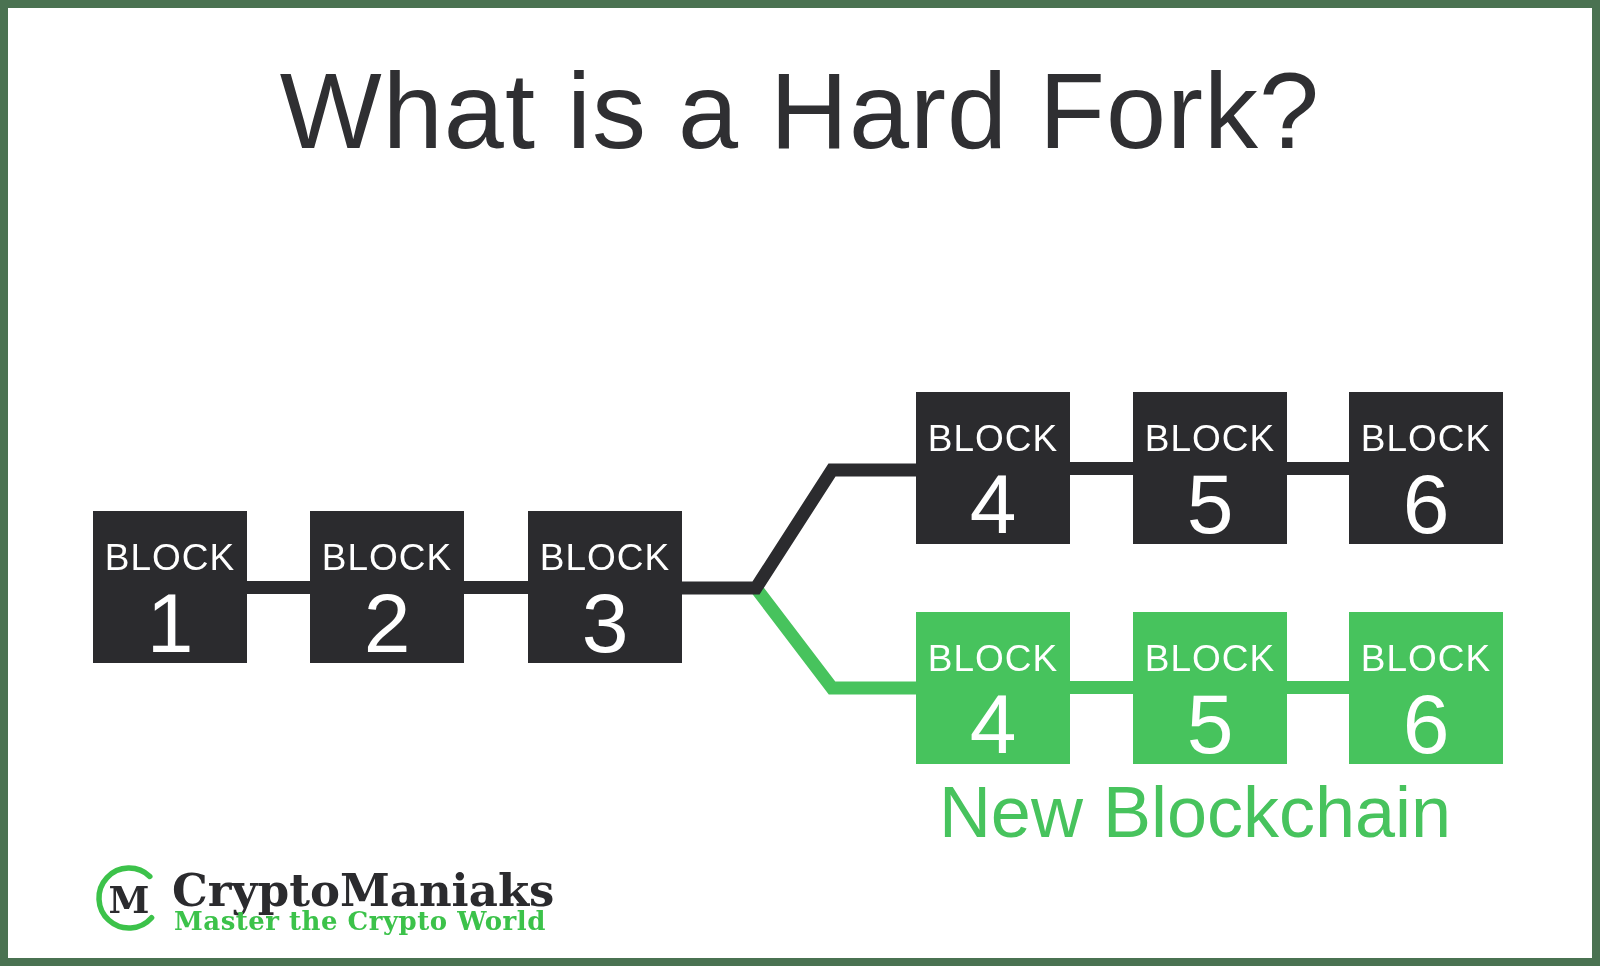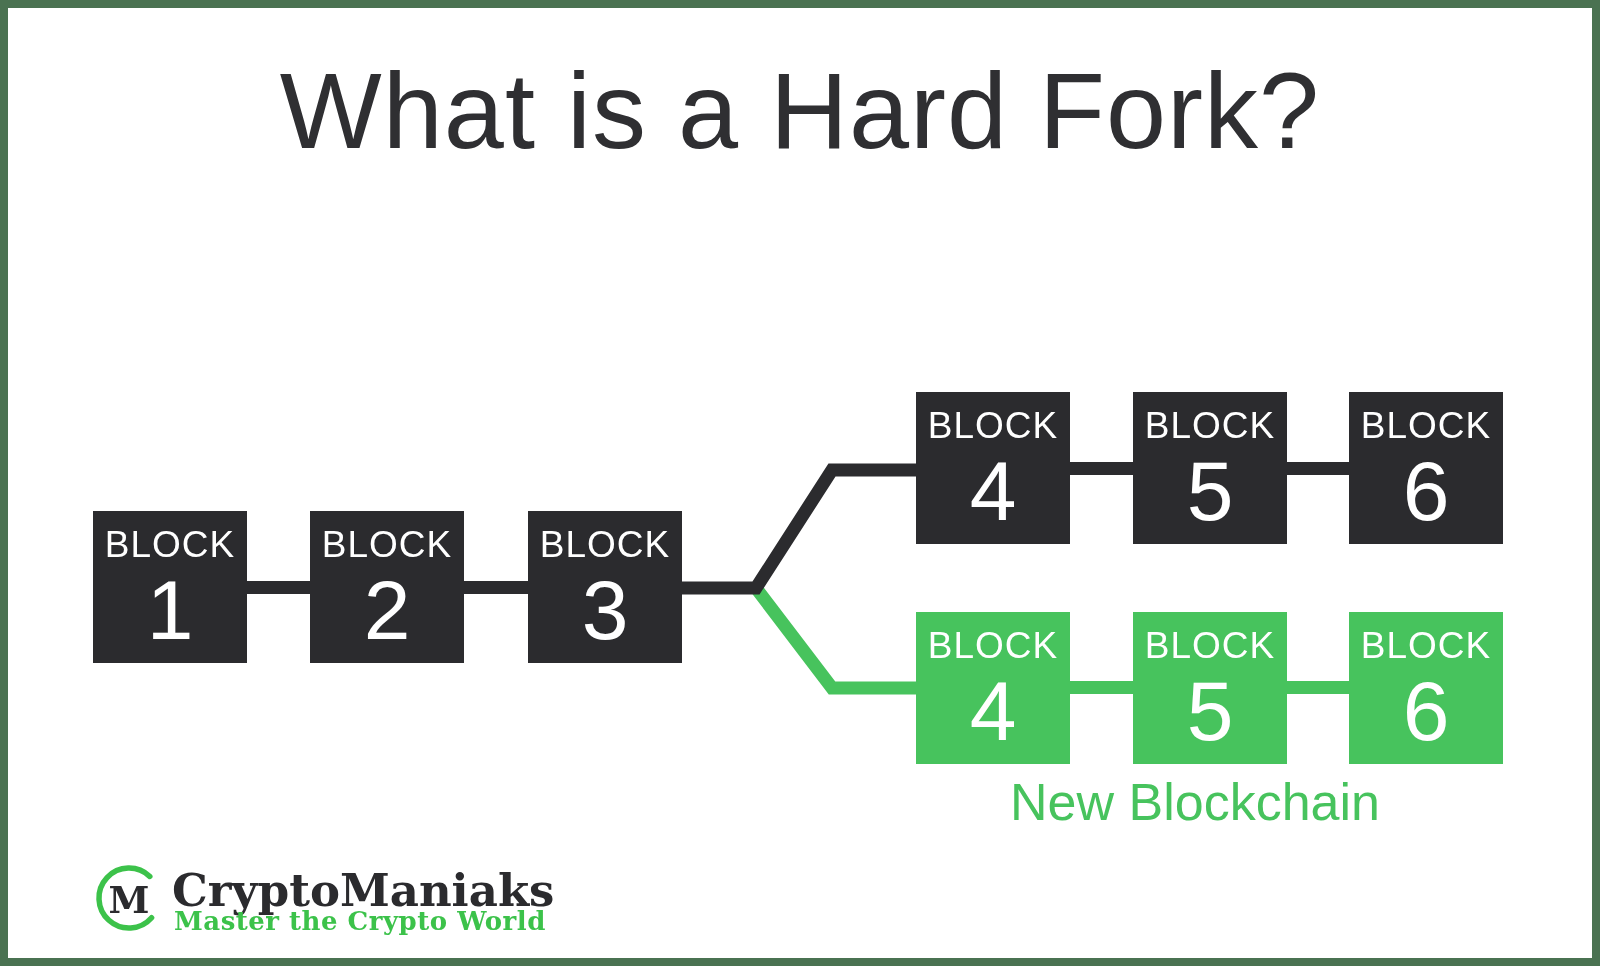--- a/index.html
+++ b/index.html
@@ -35,21 +35,21 @@
     position: absolute;
     width: 154px;
     height: 152px;
     text-align: center;
     color: #ffffff;
   }
   .block.dark  { background: #2b2b2e; }
   .block.green { background: #47c35d; }
   .block-word {
     display: block;
-    margin-top: 13px;
+    margin-top: 26px;
     font-size: 37px;
     letter-spacing: 1px;
     font-weight: 400;
   }
   .block-num {
     display: block;
     margin-top: 2px;
     font-size: 84px;
     line-height: 1.0;
     font-weight: 400;
@@ -66,21 +66,21 @@
     text-align: center;
     line-height: 1;
     font-weight: 400;
   }
   .caption.old {
     left: 916px; width: 588px; top: 321px;
     font-size: 48px; color: #2f2f32;
   }
   .caption.new {
     left: 916px; width: 558px; top: 776px;
-    font-size: 52px; color: #47c35d;
+    font-size: 72px; color: #47c35d;
   }
   .fork-svg { position: absolute; left: 650px; top: 380px; }
   .logo-ring { position: absolute; left: 95px; top: 862px; }
   .logo-m {
     position: absolute;
     left: 95px; top: 878px; width: 68px;
     text-align: center;
     font-family: "DejaVu Serif", serif;
     font-weight: bold;
     font-size: 37px;

